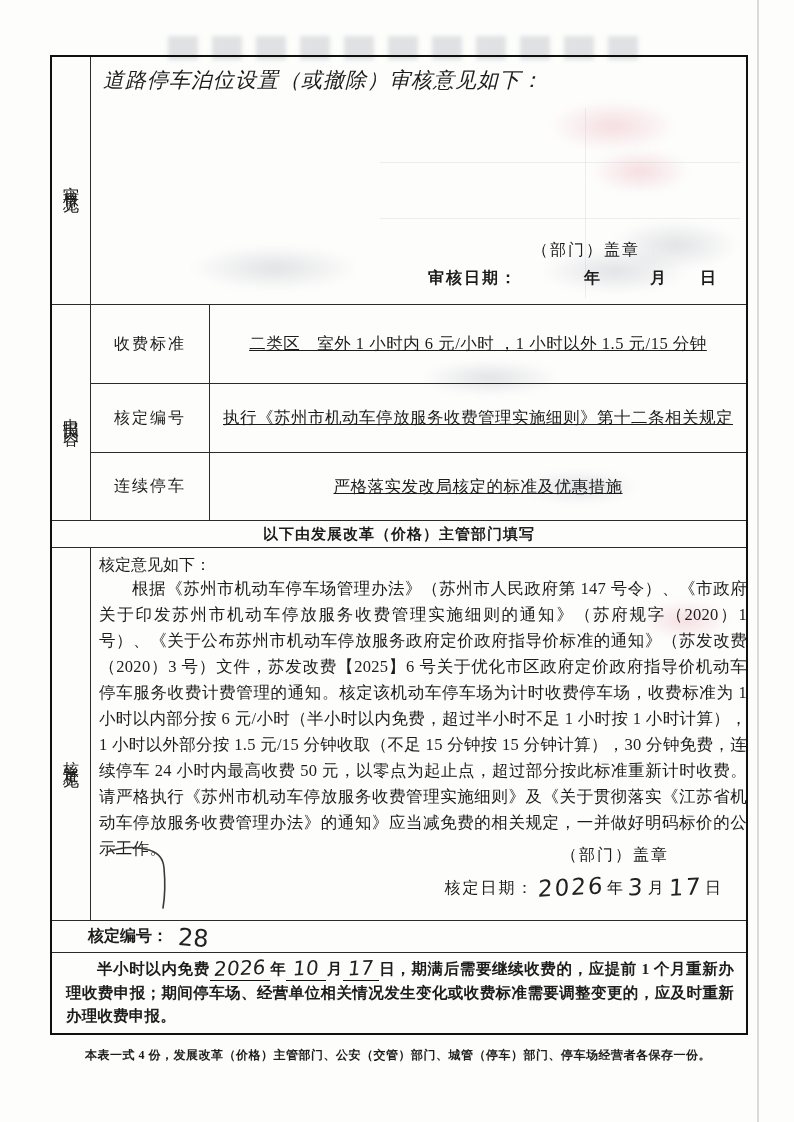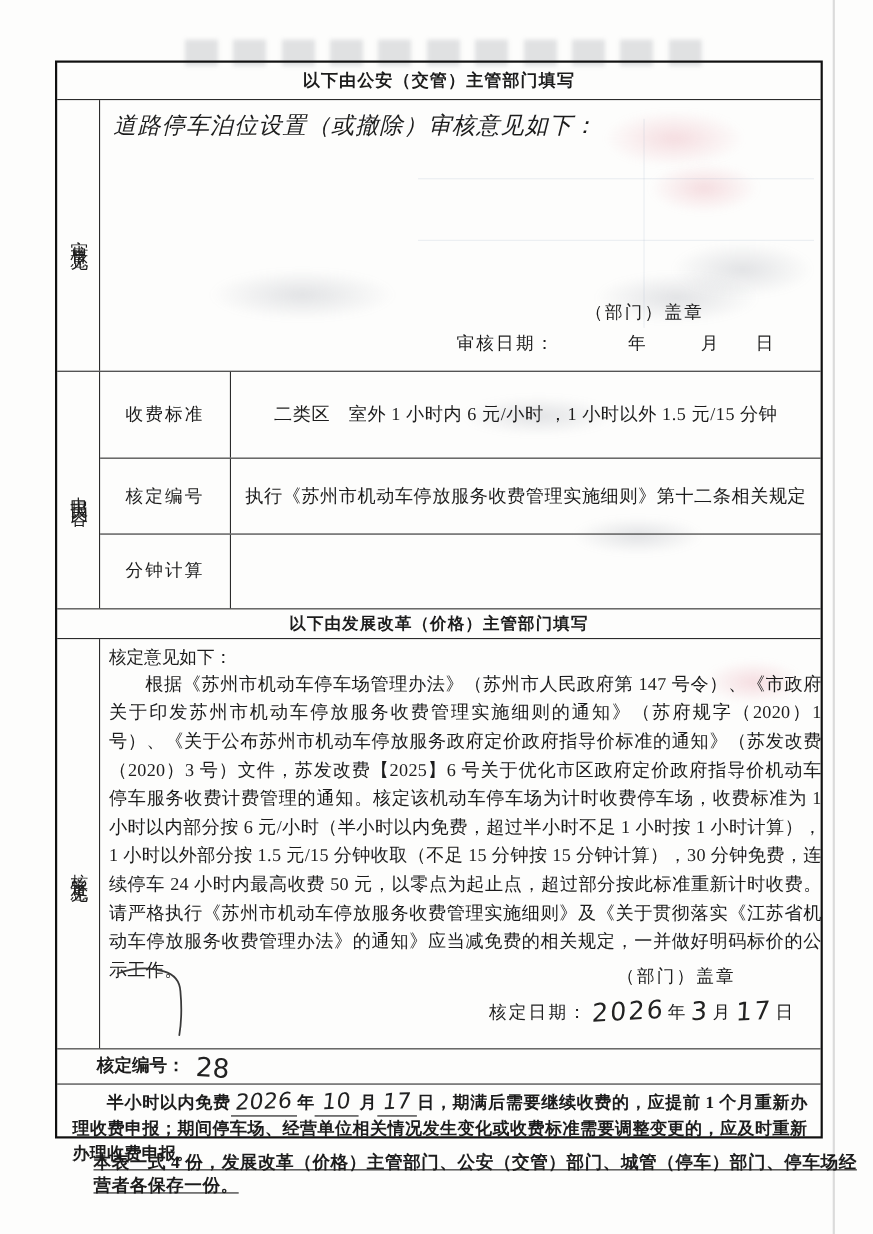--- a/index.html
+++ b/index.html
@@ -28,33 +28,33 @@
   .label-col { width:39px; flex-shrink:0; border-right:1px solid #2b2b2b;
     display:flex; align-items:center; justify-content:center; }
   .v-label { writing-mode:vertical-lr; text-orientation:upright; font-size:16px;
     letter-spacing:4px; line-height:1; }
   .content-col { position:relative; flex:1; }
 
   
   .review-prompt { position:absolute; left:12px; top:9px; font-size:21px; letter-spacing:1px;font-style:italic; }
   .stamp-line { position:absolute; font-size:16px; font-weight:bold; letter-spacing:2px; }
   .review-stamp { right:106px; top:183px; font-weight:normal; }
-  .review-date { right:41px; top:211px; font-weight:normal; }
+  .review-date { right:28px; top:211px; font-weight:bold; }
   .sp-w70 { display:inline-block; width:66px; } .sp-w50 { display:inline-block; width:48px; }
   .sp-w34 { display:inline-block; width:32px; }
 
   
   .decl-grid { flex:1; display:flex; flex-direction:column; }
   .decl-row { display:flex; flex:1; }
   .decl-row + .decl-row { border-top:1px solid #2b2b2b; }
   .decl-row.r1 { flex:0 0 78px; } .decl-row.r2 { flex:0 0 69px; } .decl-row.r3 { flex:1; }
   .decl-label { width:119px; flex-shrink:0; border-right:1px solid #2b2b2b;
     display:flex; align-items:center; justify-content:center; font-size:16px; letter-spacing:2px; }
   .decl-value { flex:1; display:flex; align-items:center; justify-content:center;
-    font-size:16.5px; padding:0 8px; text-align:center; letter-spacing:.5px; }
+    font-size:16.5px; padding:0 8px; text-align:center; letter-spacing:.5px;text-decoration:underline; }
 
   
   .verif-content { padding:7px 10px 0 8px; }
   .verif-heading { font-size:16px; }
   .verif-body { font-size:16.5px; line-height:26px; text-align:justify; text-indent:2em;
     letter-spacing:.3px; width:648px; }
   .verif-stamp { right:88px; top:297px; font-weight:normal; }
   .verif-date { right:34px; top:324px; font-weight:normal; display:flex; align-items:baseline;text-align:center; }
   .hand { font-family:"DejaVu Sans",sans-serif; color:#222; }
   .hand-date { font-size:23px; transform:rotate(-3deg) skewX(-6deg); display:inline-block;
@@ -70,22 +70,22 @@
   .validity-row { display:block; padding:3px 12px 0 14px; }
   .validity-p { font-size:15.5px; font-weight:bold; line-height:23px; text-indent:2em;
     text-align:justify; letter-spacing:.2px; }
   .blank { display:inline-block; border-bottom:1.4px solid #111; text-align:center;
     font-weight:normal; text-indent:0; }
   .blank .hand-fill { font-size:20px; display:inline-block; transform:rotate(-2deg) skewX(-8deg);
     position:relative; top:1px; }
   .b-year { width:60px; } .b-month { width:40px; } .b-day { width:36px; }
 
   
-  .footer-note { position:absolute; left:85px; top:1047px; font-size:16px; font-weight:bold;
-    letter-spacing:.5px;text-decoration:underline; }
+  .footer-note { position:absolute; left:85px; top:1047px; font-size:12px; font-weight:bold;
+    letter-spacing:.5px; }
 </style>
 </head>
 <body>
 
 <div class="page">
 
   <div class="bleed bleed-title"></div>
   <div class="bleed smudge pink" style="left:548px;top:100px;width:130px;height:52px;"></div>
   <div class="bleed smudge pink" style="left:590px;top:148px;width:100px;height:46px;"></div>
   <div class="bleed smudge gray" style="left:610px;top:220px;width:130px;height:50px;"></div>
@@ -94,21 +94,20 @@
   <div class="bleed smudge gray" style="left:420px;top:360px;width:140px;height:36px;"></div>
   <div class="bleed smudge gray" style="left:520px;top:470px;width:120px;height:34px;"></div>
   <div class="bleed smudge pink" style="left:640px;top:600px;width:90px;height:40px;"></div>
   <div class="bleed bleed-line" style="left:380px;top:162px;width:360px;height:1px;"></div>
   <div class="bleed bleed-line" style="left:380px;top:218px;width:360px;height:1px;"></div>
   <div class="bleed bleed-line" style="left:585px;top:108px;width:1px;height:190px;"></div>
   <div class="page-edge"></div>
 
   <div class="form-table">
 
-    <div class="t-row sec-header" style="flex:0 0 33px;">以下由公安（交管）主管部门填写</div>
 
     <div class="t-row" style="flex:0 0 247px;">
       <div class="label-col">
         <span class="v-label">审核意见</span>
       </div>
       <div class="content-col">
         <div class="review-prompt">道路停车泊位设置（或撤除）审核意见如下：</div>
         <div class="stamp-line review-stamp">（部门）盖章</div>
         <div class="stamp-line review-date">
           <span>审核日期：</span><span class="sp-w70"></span><span>年</span><span class="sp-w50"></span><span>月</span><span class="sp-w34"></span><span>日</span>
@@ -123,21 +122,22 @@
       <div class="decl-grid">
         <div class="decl-row r1">
           <div class="decl-label">收费标准</div>
           <div class="decl-value">二类区　室外 1 小时内 6 元/小时 ，1 小时以外 1.5 元/15 分钟</div>
         </div>
         <div class="decl-row r2">
           <div class="decl-label">核定编号</div>
           <div class="decl-value">执行《苏州市机动车停放服务收费管理实施细则》第十二条相关规定</div>
         </div>
         <div class="decl-row r3">
-          <div class="decl-label">分钟计算</div>
+          <div class="decl-label">连续停车</div>
+          <div class="decl-value">严格落实发改局核定的标准及优惠措施</div>
         </div>
       </div>
     </div>
 
     <div class="t-row sec-header" style="flex:0 0 27px; font-size:15px;">以下由发展改革（价格）主管部门填写</div>
 
     <div class="t-row" style="flex:0 0 373px;">
       <div class="label-col">
         <span class="v-label" style="position:relative; top:22px;">核定意见</span>
       </div>

